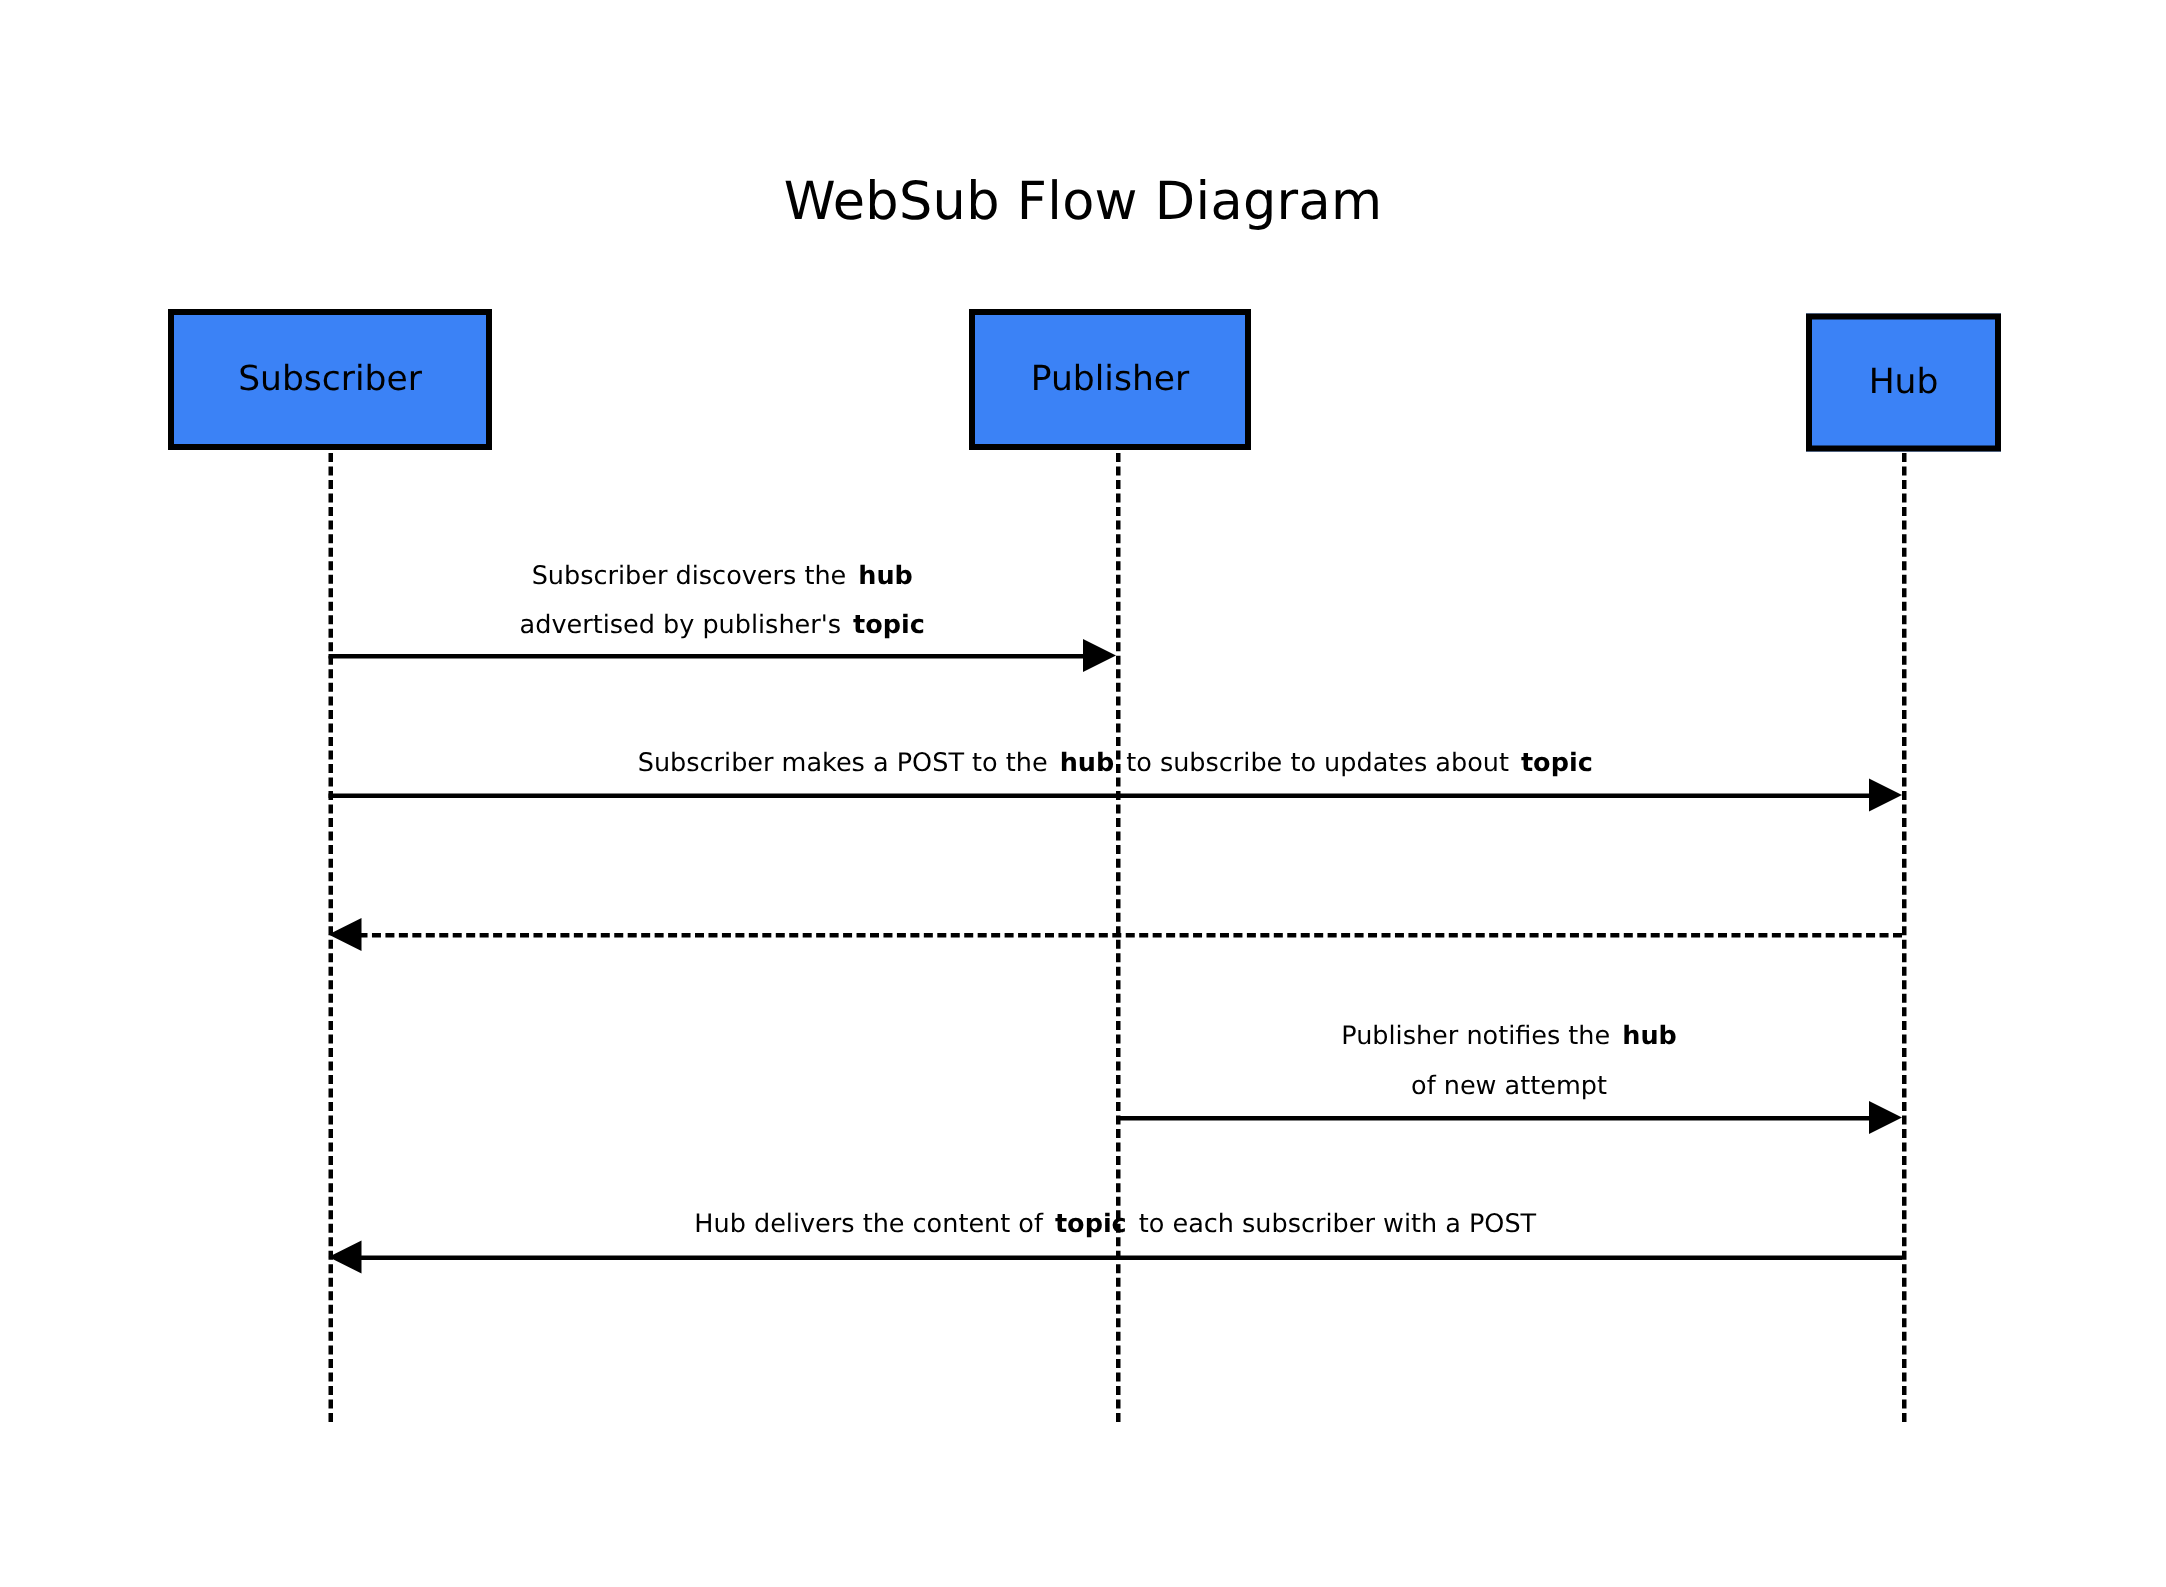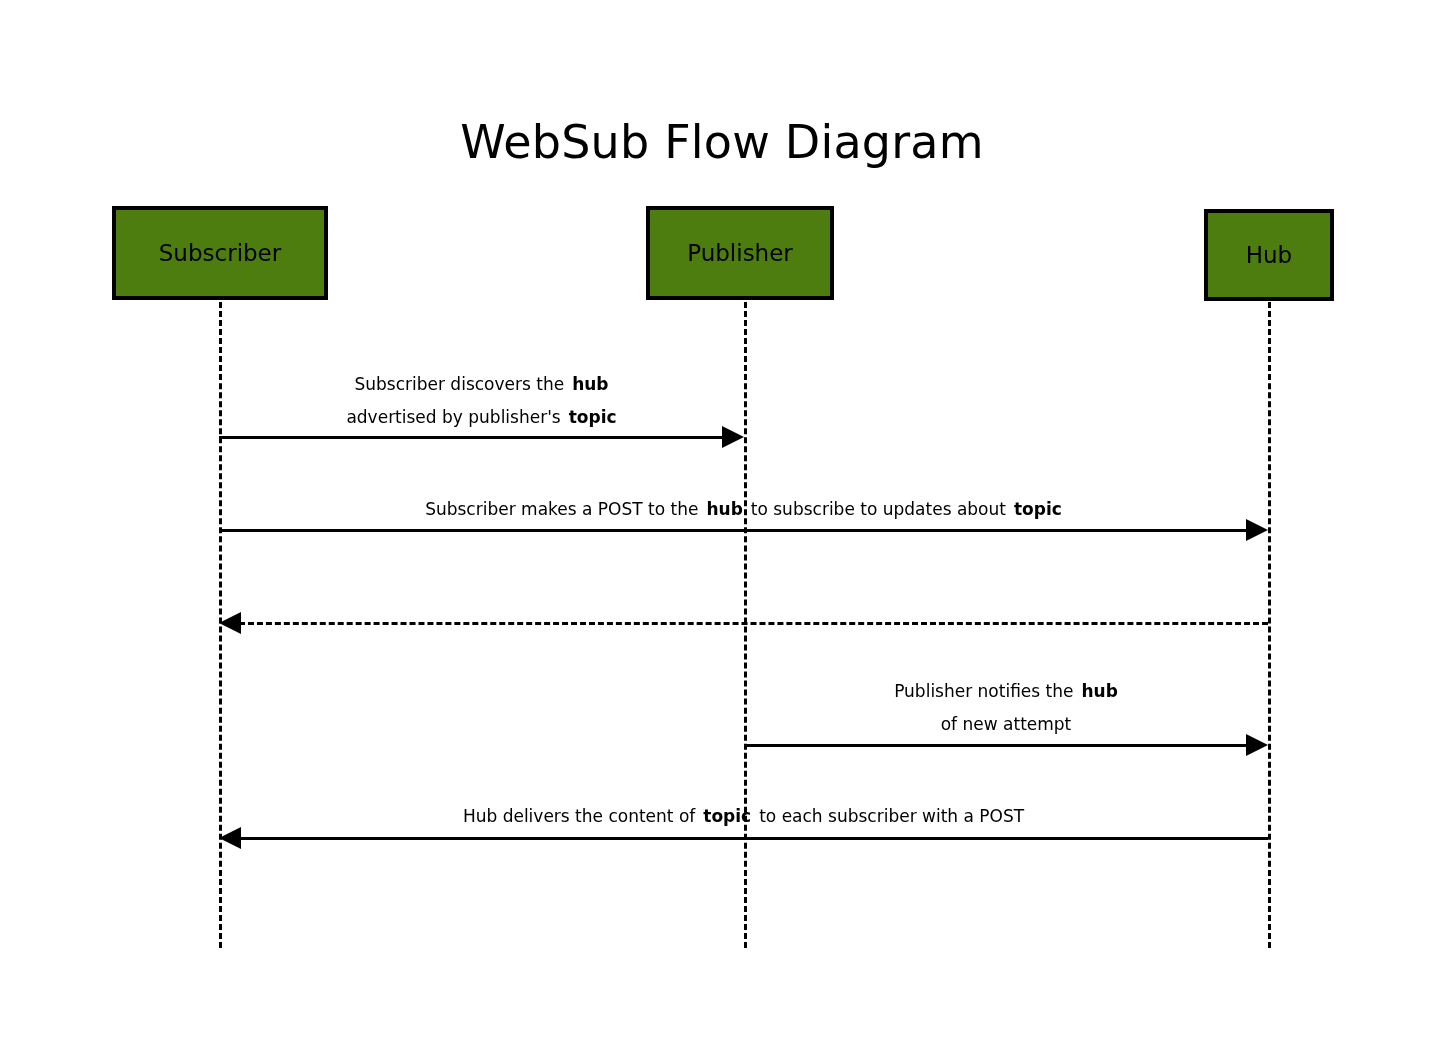--- a/index.html
+++ b/index.html
@@ -17,32 +17,32 @@
     height: 1058px;
     background: #ffffff;
     overflow: hidden;
   }
   #title {
     position: absolute;
     top: 115px;
     left: 0;
     width: 1444px;
     text-align: center;
-    font-size: 46px;
+    font-size: 35px;
     font-weight: 400;
     letter-spacing: 0.2px;
     color: #000000;
   }
 
   
   .actor-box {
     position: absolute;
     box-sizing: border-box;
     border: 4px solid #000000;
-    background: #4d7c0f;
+    background: #3b82f6;
     display: flex;
     align-items: center;
     justify-content: center;
     font-size: 23px;
     color: #000000;
   }
 
   
   .lifeline {
     position: absolute;

